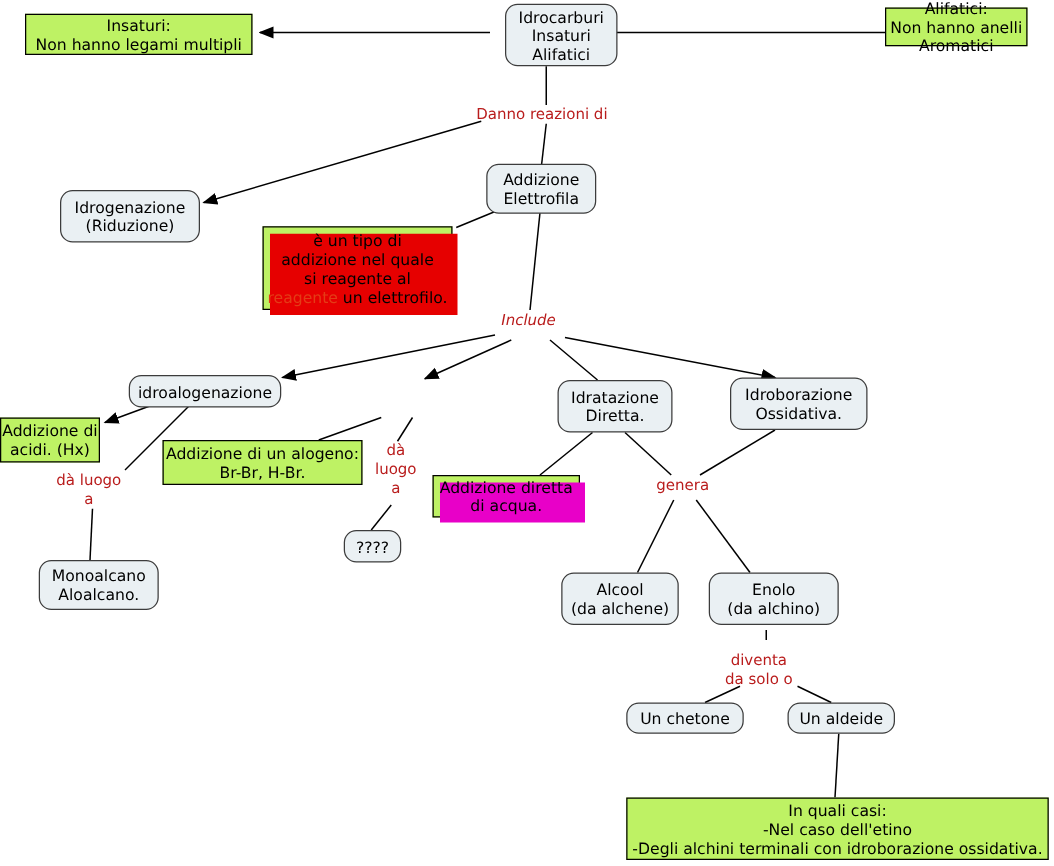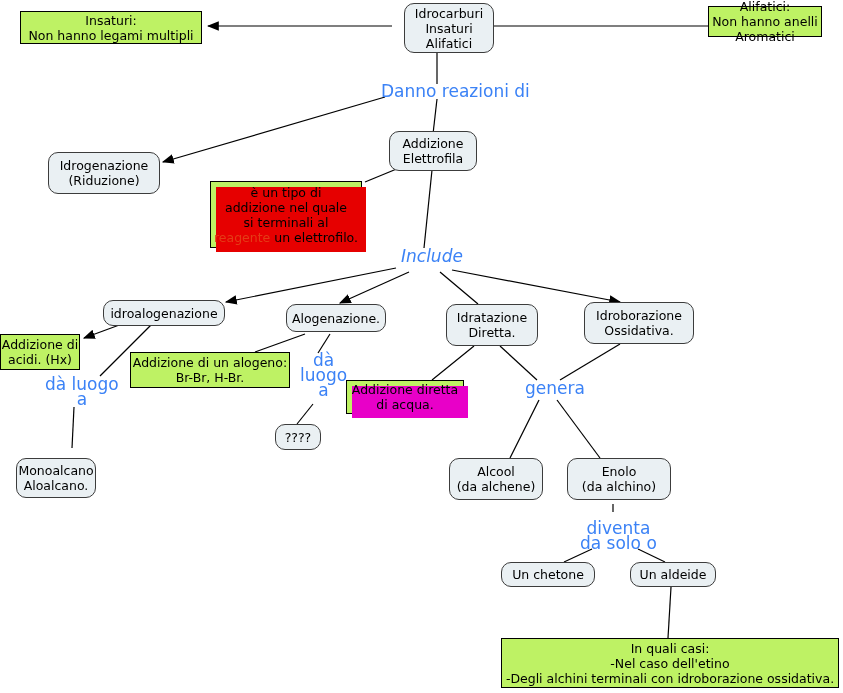--- a/index.html
+++ b/index.html
@@ -70,22 +70,22 @@
     right: -5px;
     bottom: -5px;
     z-index: -1;
   }
   .note.shadow-red::after { background: #e60000; }
   .note.shadow-magenta::after { background: #e800c8; }
 
   
   .linklabel {
     position: absolute;
-    color: #3b82f6;
-    font-size: 17px;
+    color: #b91c1c;
+    font-size: 12px;
     line-height: 15px;
     text-align: center;
     white-space: pre;
     z-index: 2;
   }
 
   .hl-red { color: #e43c16; }
 </style>
 </head>
 <body>
@@ -157,29 +157,28 @@
 Alifatici</div>
 
   <div class="node" style="left:48px; top:152px; width:112px; height:42px;">Idrogenazione
 (Riduzione)</div>
 
   <div class="node" style="left:389px; top:131px; width:88px; height:40px;">Addizione
 Elettrofila</div>
 
   <div class="node" style="left:103px; top:300px; width:122px; height:26px;">idroalogenazione</div>
 
-  <div class="node" style="left:286px; top:304px; width:100px; height:28px;">Alogenazione.</div>
 
   <div class="node" style="left:446px; top:304px; width:92px; height:42px;">Idratazione
 Diretta.</div>
 
   <div class="node" style="left:584px; top:302px; width:110px; height:42px;">Idroborazione
 Ossidativa.</div>
 
-  <div class="node" style="left:16px; top:448px; width:80px; height:40px;margin-top:10px;">Monoalcano
+  <div class="node" style="left:31px; top:448px; width:96px; height:40px;">Monoalcano
 Aloalcano.</div>
 
   <div class="node" style="left:275px; top:424px; width:46px; height:26px;">????</div>
 
   <div class="node" style="left:449px; top:458px; width:94px; height:42px;">Alcool
 (da alchene)</div>
 
   <div class="node" style="left:567px; top:458px; width:104px; height:42px;">Enolo
 (da alchino)</div>
 
@@ -190,21 +189,21 @@
   <div class="note" style="left:20px; top:11px; width:182px; height:33px;">Insaturi:
 Non hanno legami multipli</div>
 
   <div class="note" style="left:708px; top:6px; width:114px; height:31px;">Alifatici:
 Non hanno anelli
 Aromatici</div>
 
   <div class="note shadow-red" style="left:210px; top:181px; width:152px; height:67px; flex-direction:column;">
     <span>è un tipo di</span>
     <span>addizione nel quale</span>
-    <span>si terminali al</span>
+    <span>si reagente al</span>
     <span><span class="hl-red">reagente</span><span> un elettrofilo.</span></span>
   </div>
 
   <div class="note" style="left:0px; top:334px; width:80px; height:36px;">Addizione di
 acidi. (Hx)</div>
 
   <div class="note" style="left:130px; top:352px; width:160px; height:36px;">Addizione di un alogeno:
 Br-Br, H-Br.</div>
 
   <div class="note shadow-magenta" style="left:346px; top:380px; width:118px; height:34px;">Addizione diretta

